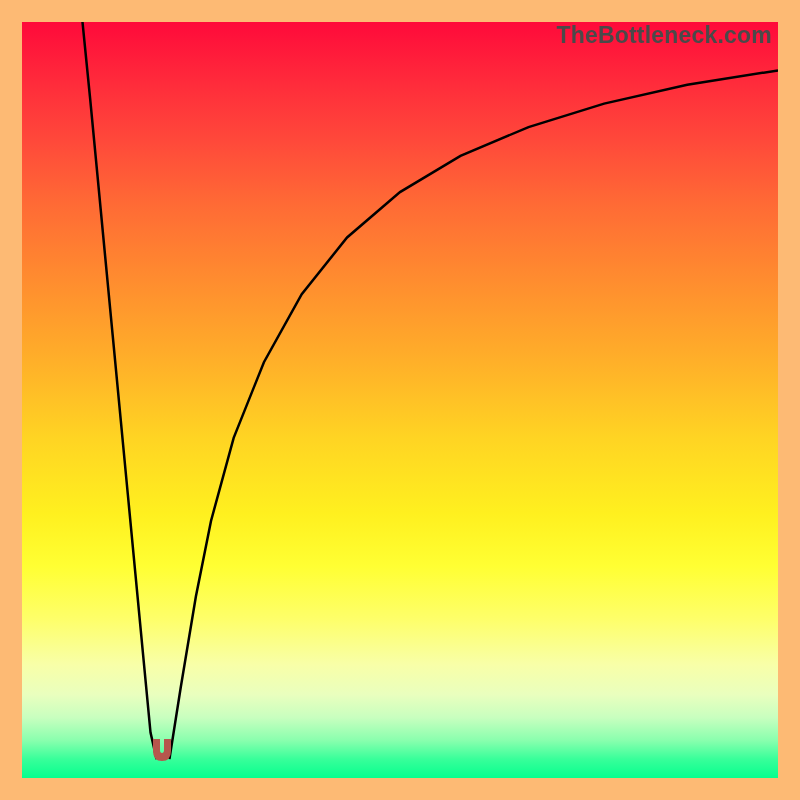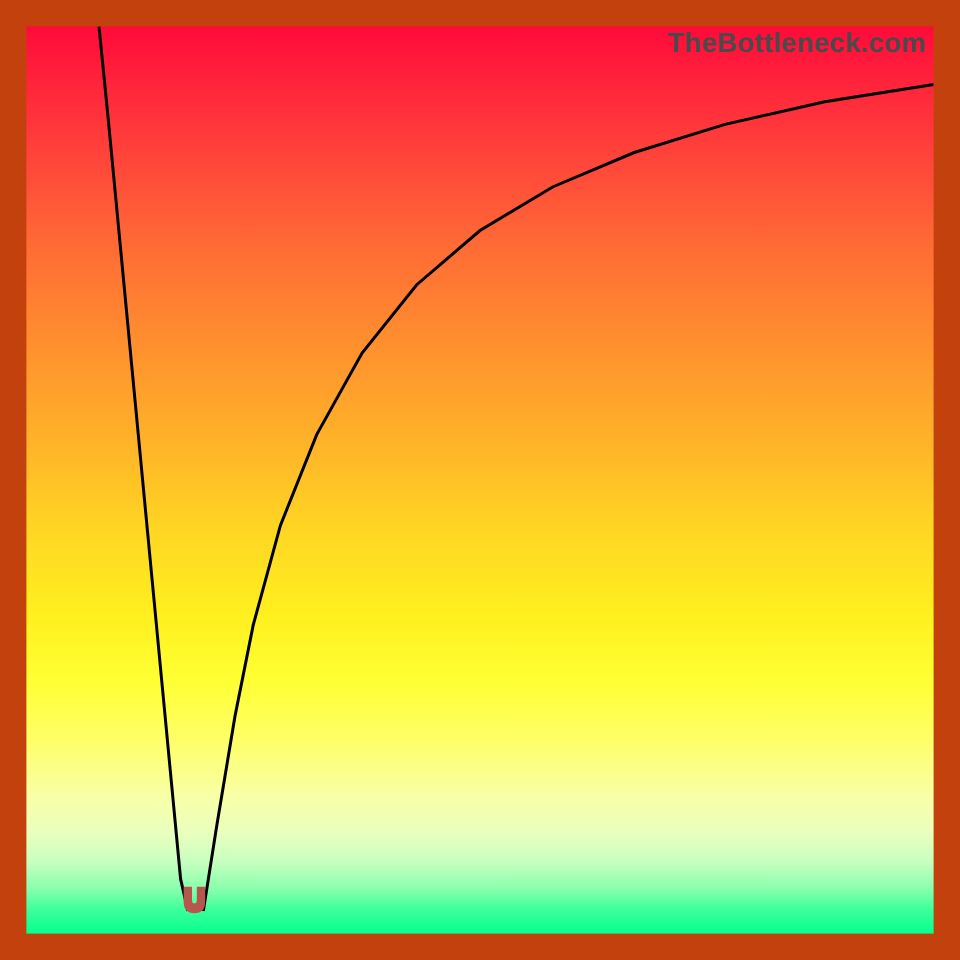--- a/index.html
+++ b/index.html
@@ -9,21 +9,21 @@
     height: 800px;
     background: #000;
     overflow: hidden;
   }
   .frame {
     position: absolute;
     left: 0;
     top: 0;
     width: 800px;
     height: 800px;
-    background: #c2410c;
+    background: #fdba74;
   }
   .plot {
     position: absolute;
     left: 22px;
     top: 22px;
     width: 756px;
     height: 756px;
     
     background: linear-gradient(
       to bottom,

